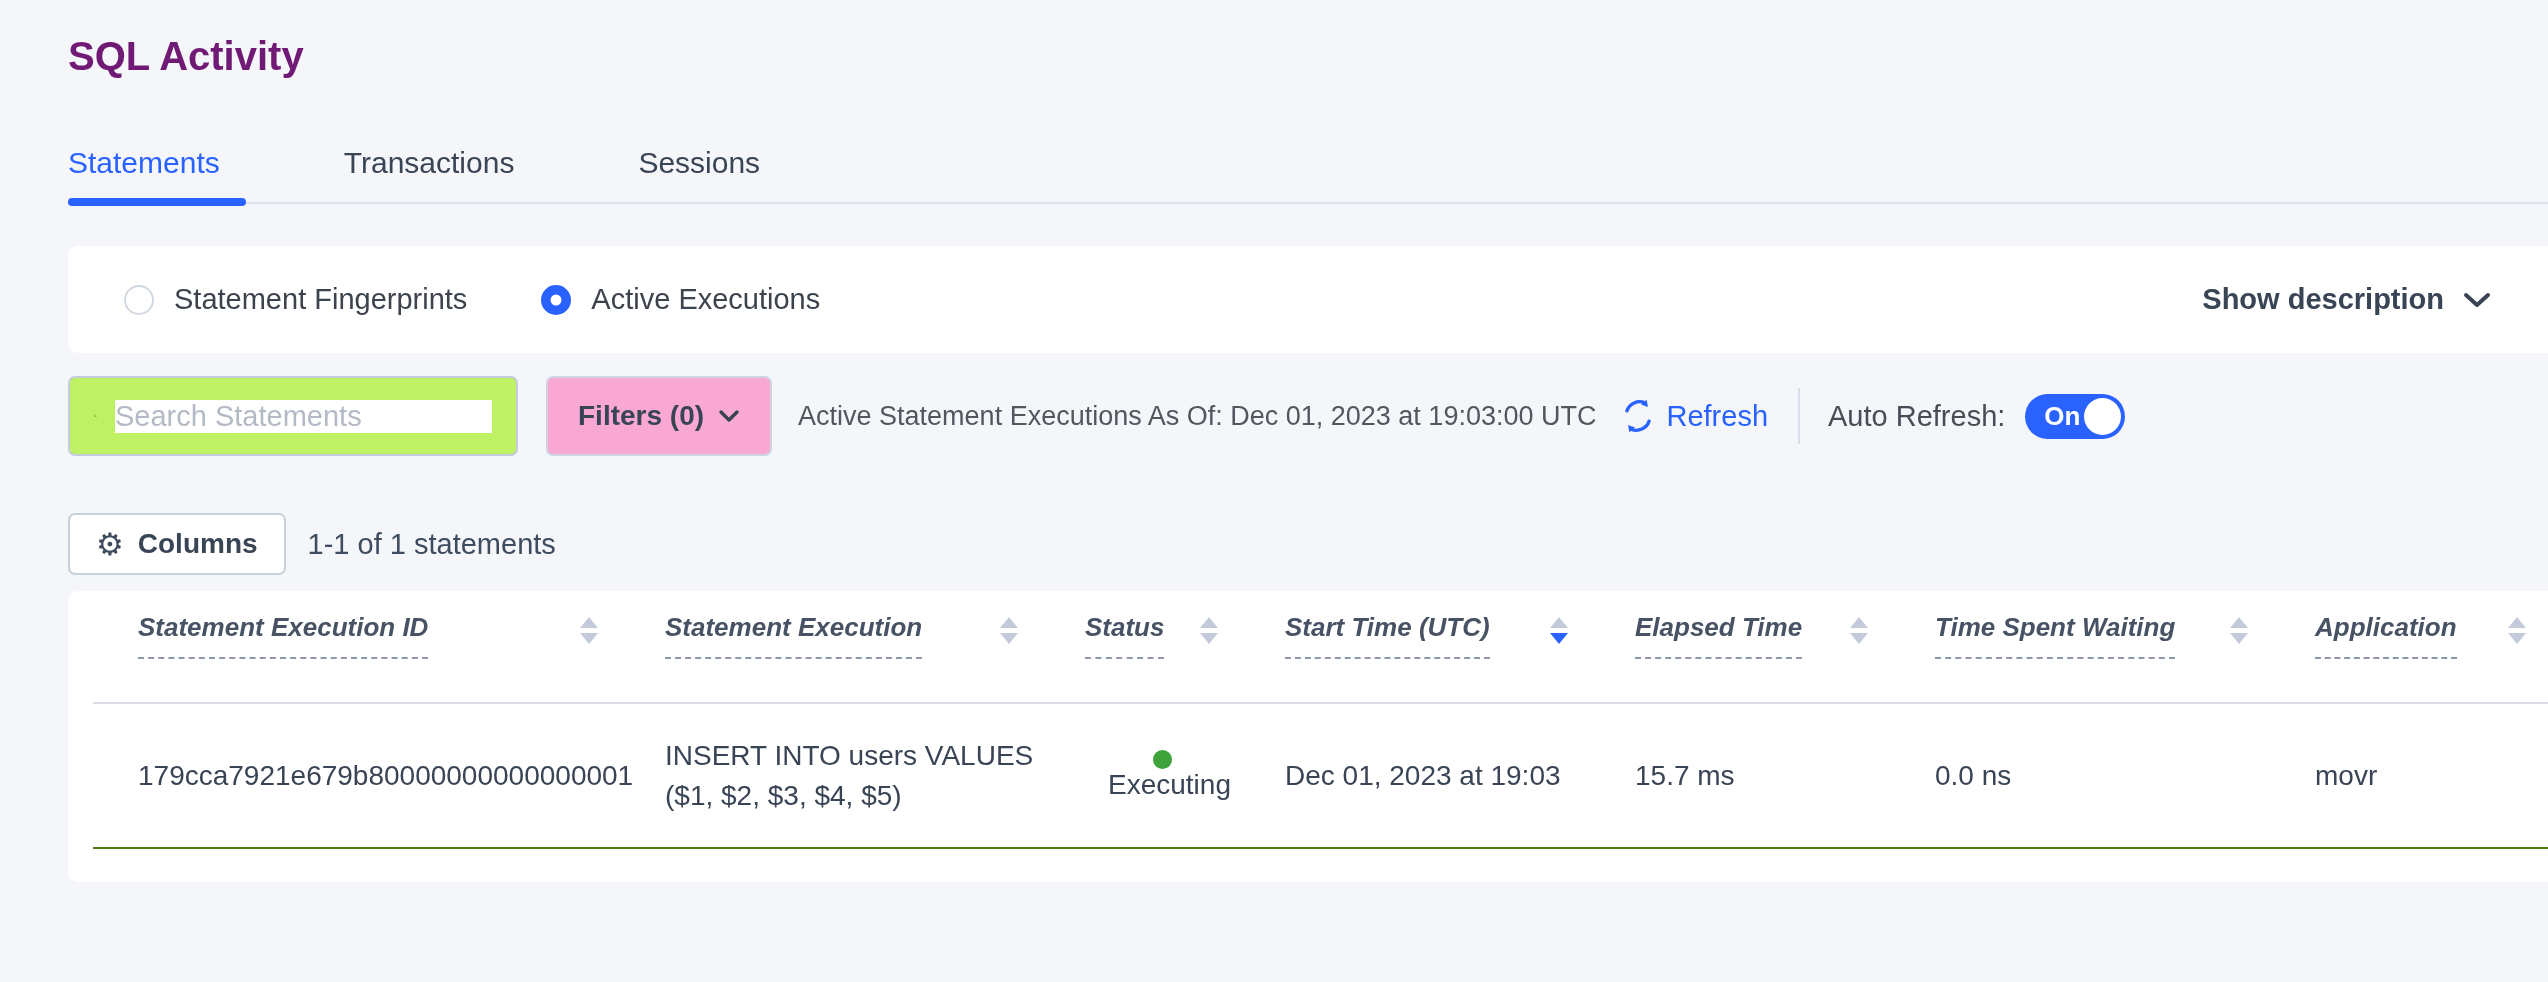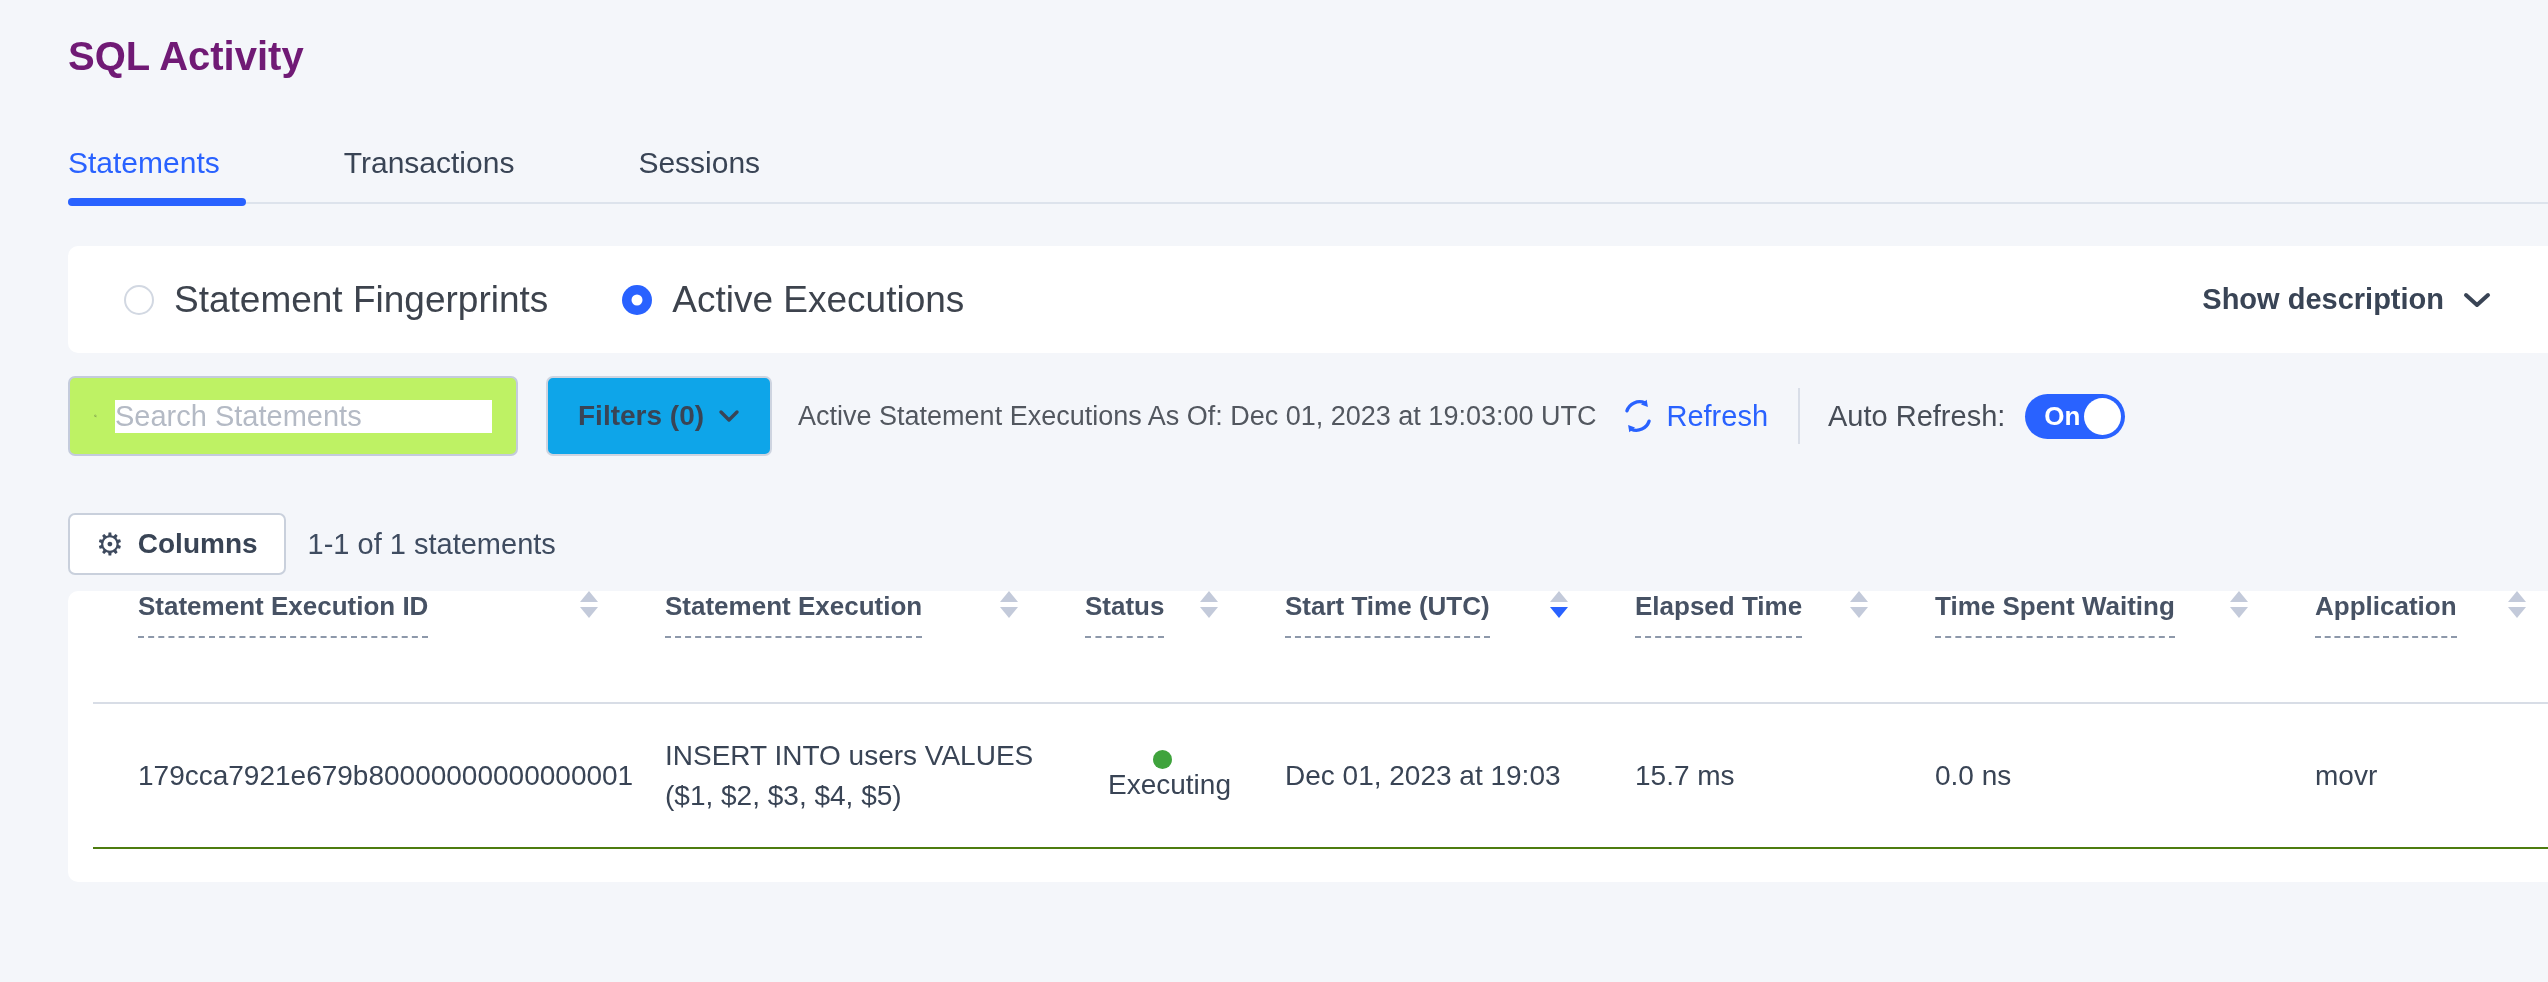--- a/index.html
+++ b/index.html
@@ -52,21 +52,21 @@
     border:2px solid #d2d8e2; background:#fff; position:relative;
   }
   .radio-option.selected .radio-circle {
     border:none; background:#2962ff;
   }
   .radio-option.selected .radio-circle::after {
     content:""; position:absolute; left:50%; top:50%;
     width:11px; height:11px; border-radius:50%; background:#fff;
     transform:translate(-50%,-50%);
   }
-  .radio-label { margin-left:20px; font-size:37px; color:#3d434d; white-space:nowrap; }
+  .radio-label { margin-left:20px; font-size:29px; color:#3d434d; white-space:nowrap; }
   .show-description {
     margin-left:auto; display:flex; align-items:center; cursor:pointer;
   }
   .show-description-label { font-size:29px; font-weight:700; color:#394455; white-space:nowrap; }
   .chev { margin-left:18px; }
 
   
   .controls {
     margin-left:68px; margin-top:23px;
     height:80px; display:flex; align-items:center;
@@ -76,21 +76,21 @@
     border:2px solid #c4cbdc; border-radius:7px;
     display:flex; align-items:center; padding:0 24px;
   }
   .search-input {
     border:none; outline:none; flex:1; margin-left:18px;
     font-size:29px; font-family:"Liberation Sans", sans-serif; color:#394455;
   }
   .search-input::placeholder { color:#b4bac5; }
   .filters-btn {
     margin-left:28px; height:80px; padding:0 30px;
-    background:#0ea5e9; border:2px solid #ced4e0; border-radius:7px;
+    background:#f9a8d4; border:2px solid #ced4e0; border-radius:7px;
     display:flex; align-items:center; cursor:pointer;
   }
   .filters-label { font-size:28px; font-weight:bold; color:#394455; white-space:nowrap; }
   .filters-btn .chev { margin-left:14px; }
   .asof-text { margin-left:26px; font-size:27px; color:#52575f; white-space:nowrap; }
   .refresh { margin-left:24px; display:flex; align-items:center; cursor:pointer; }
   .refresh-label { margin-left:10px; font-size:29px; color:#2962ff; white-space:nowrap; }
   .v-divider { margin-left:30px; width:2px; height:56px; background:#d9dee8; }
   .auto-refresh-label { margin-left:28px; font-size:29px; color:#474d57; white-space:nowrap; }
   .toggle {
@@ -127,23 +127,24 @@
   .tbl { margin-left:25px; }
   .tbl-grid {
     display:grid;
     grid-template-columns:527px 420px 200px 350px 300px 380px 1fr;
   }
   .tbl-header {
     height:113px;
     border-bottom:2px solid #d8dde6;
   }
   .th {
-    display:flex; align-items:flex-start; justify-content:space-between;
+    display:flex; align-items:center; justify-content:space-between;
     padding:0 22px 23px 45px;
     cursor:pointer;
+    font-style:italic;
   }
   .th-label {
     font-size:26px; font-weight:bold; color:#475264;
     border-bottom:2px dashed #8d98aa; padding-bottom:14px;
     white-space:nowrap;
   }
   .sort-icon { display:flex; flex-direction:column; align-items:center; margin-bottom:10px; }
   .tri-up {
     width:0; height:0;
     border-left:9px solid transparent; border-right:9px solid transparent;

